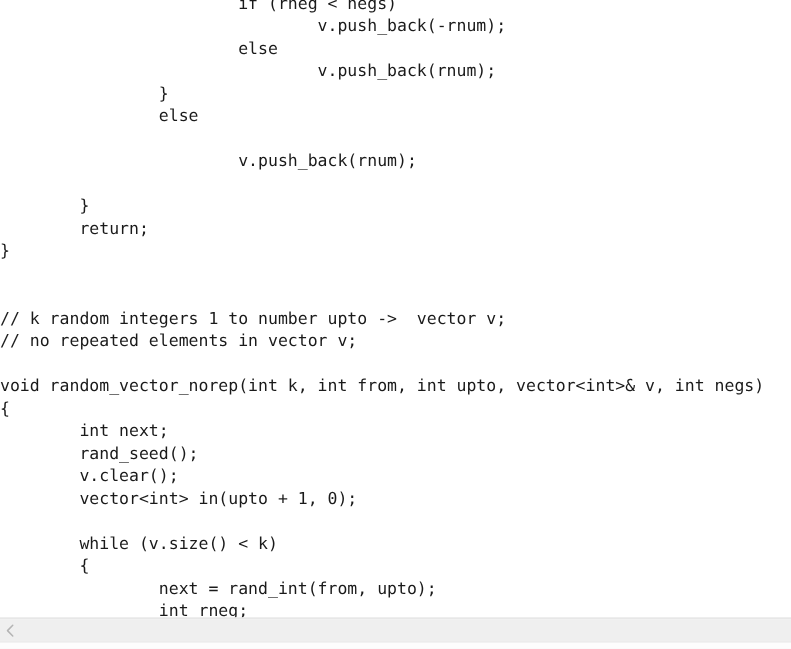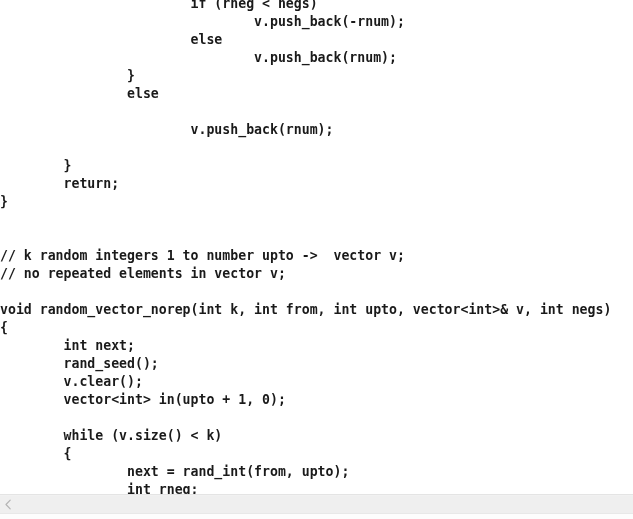--- a/index.html
+++ b/index.html
@@ -13,21 +13,20 @@
     overflow: hidden;
     font-family: "DejaVu Sans Mono", "Liberation Mono", monospace;
   }
 
   #viewer {
     position: relative;
     width: 633px;
     height: 519px;
     background: #ffffff;
     box-sizing: border-box;
-    font-weight: bold;
   }
 
   #code-area {
     position: absolute;
     left: 0;
     top: 0;
     width: 633px;
     height: 494px;
     overflow: hidden;
     background: #ffffff;

